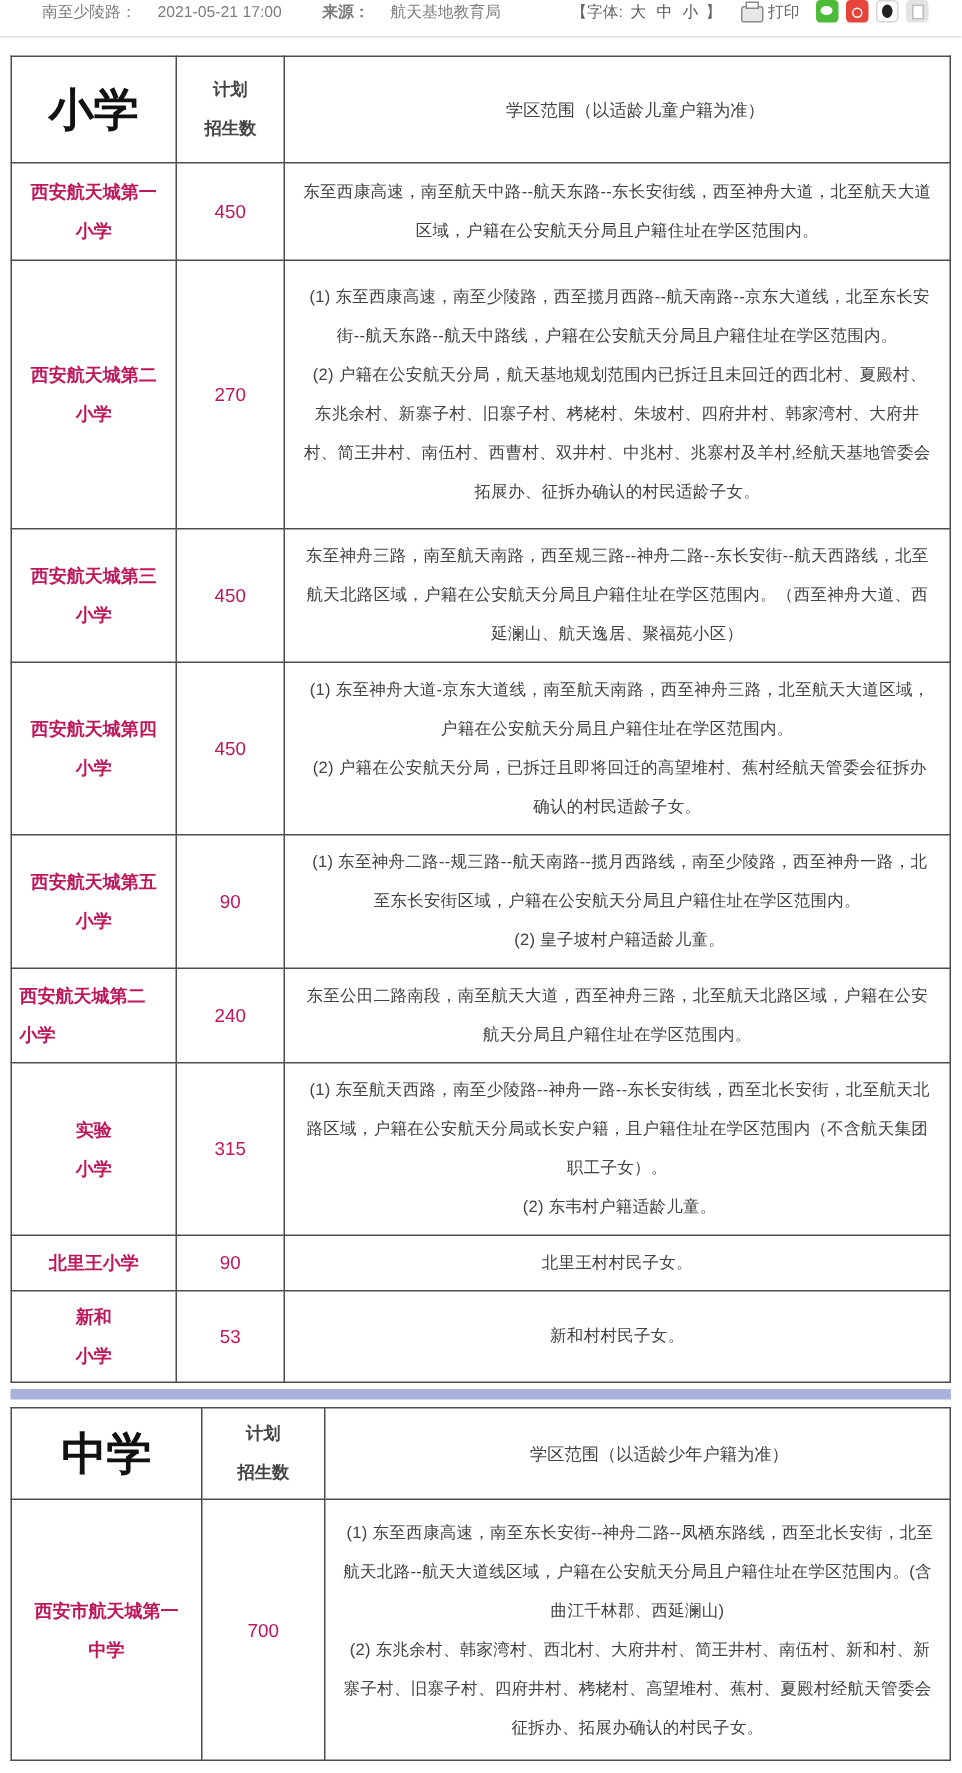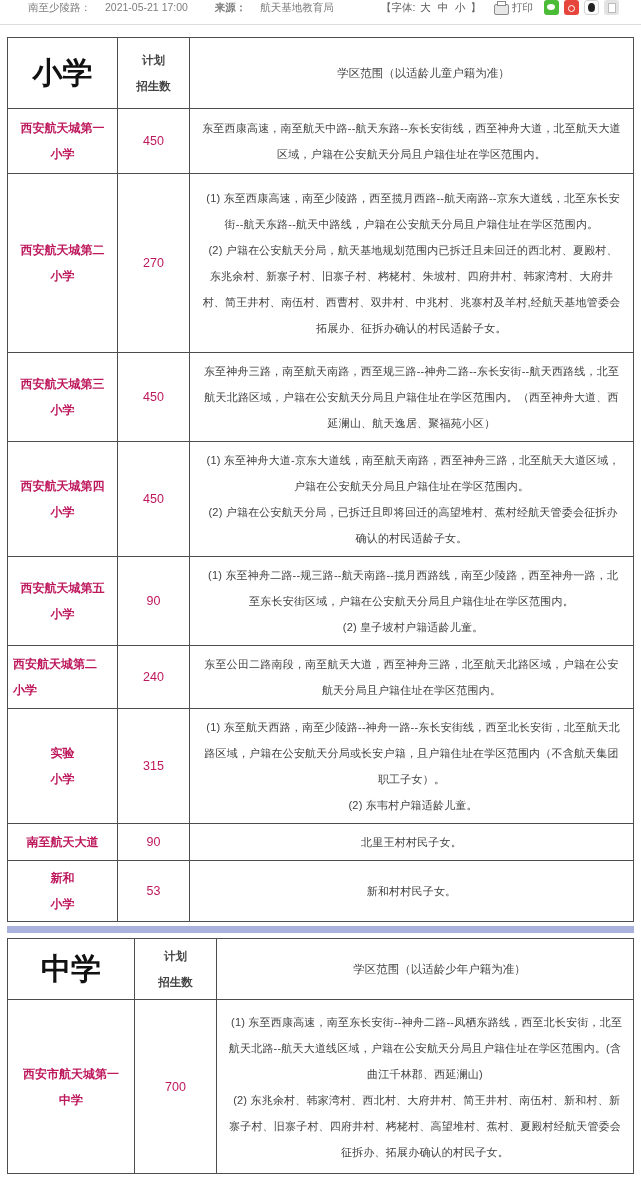--- a/index.html
+++ b/index.html
@@ -216,21 +216,21 @@
         <td class="scope-cell">东至公田二路南段，南至航天大道，西至神舟三路，北至航天北路区域，户籍在公安航天分局且户籍住址在学区范围内。</td>
       </tr>
       <tr class="r7">
         <td class="name-cell">实验
 小学</td>
         <td class="quota-cell">315</td>
         <td class="scope-cell">&nbsp;(1) 东至航天西路，南至少陵路--神舟一路--东长安街线，西至北长安街，北至航天北路区域，户籍在公安航天分局或长安户籍，且户籍住址在学区范围内（不含航天集团职工子女）。
 &nbsp;(2) 东韦村户籍适龄儿童。</td>
       </tr>
       <tr class="r8">
-        <td class="name-cell">南至航天大道</td>
+        <td class="name-cell">北里王小学</td>
         <td class="quota-cell">90</td>
         <td class="scope-cell">北里王村村民子女。</td>
       </tr>
       <tr class="r9">
         <td class="name-cell">新和
 小学</td>
         <td class="quota-cell">53</td>
         <td class="scope-cell">新和村村民子女。</td>
       </tr>
     </tbody>

